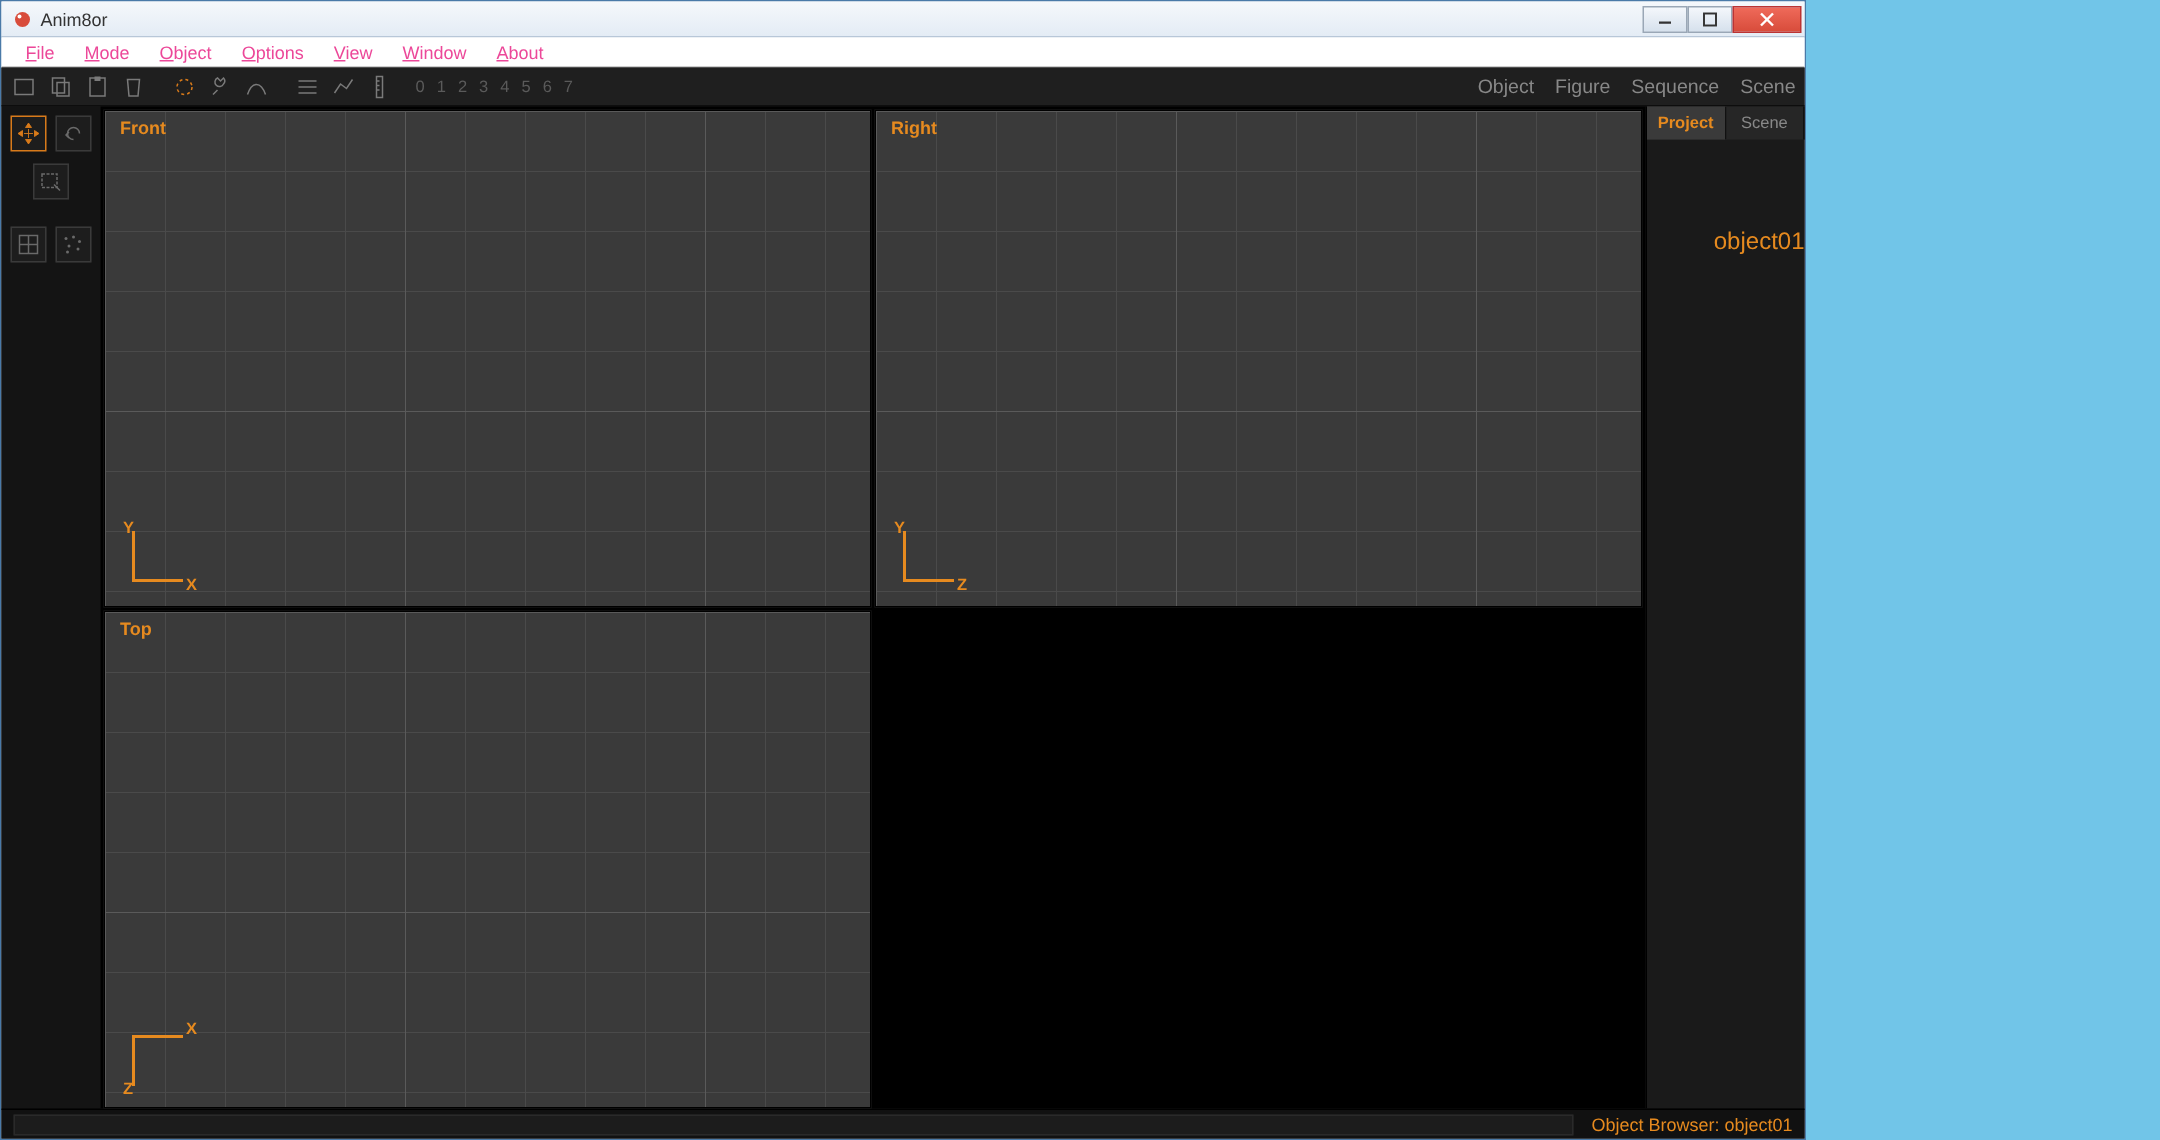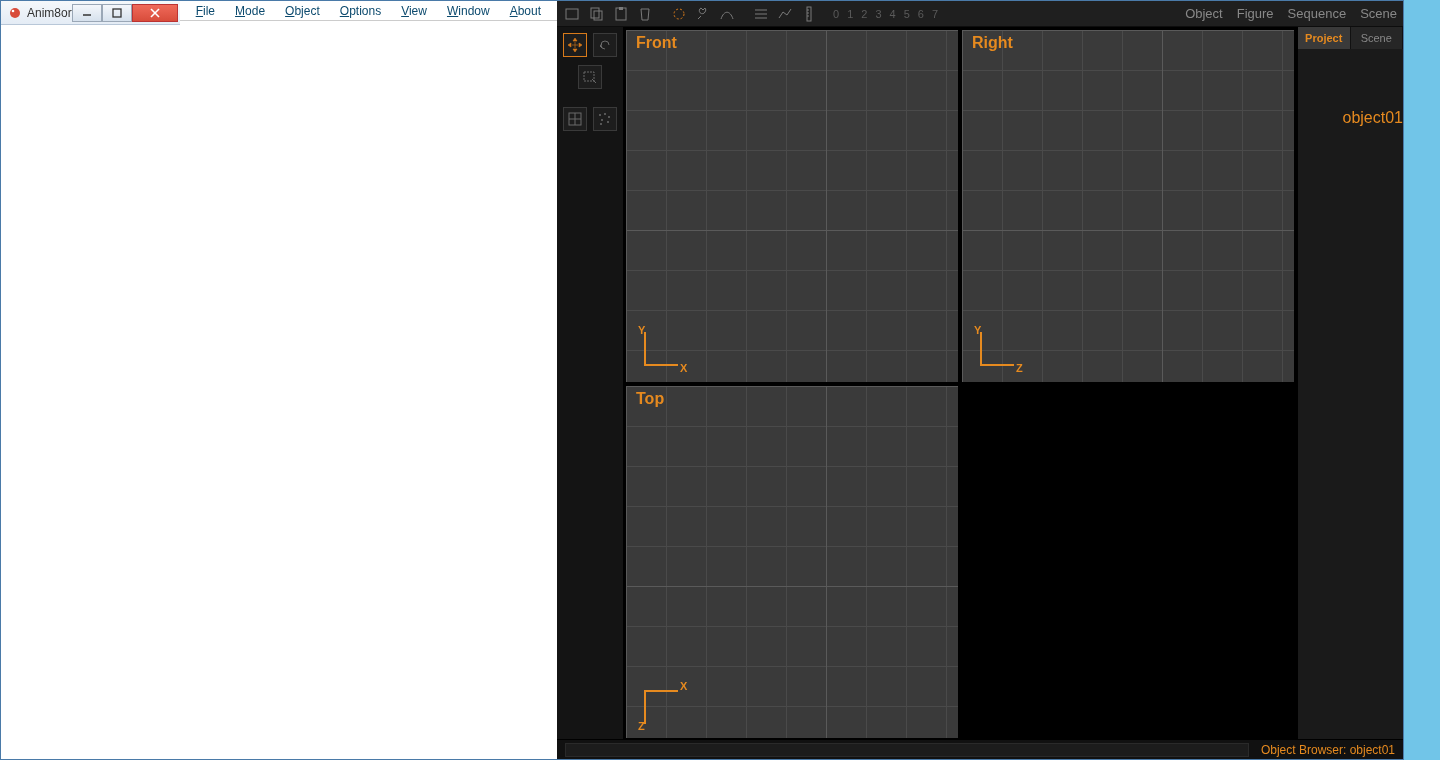--- a/index.html
+++ b/index.html
@@ -1,30 +1,30 @@
 <!DOCTYPE html>
 <html><head>
 <meta charset="utf-8">
 <style>
 * { margin: 0; padding: 0; box-sizing: border-box; font-family: Tahoma, Arial, sans-serif; }
 html, body { width: 1440px; height: 760px; overflow: hidden; background: #71c5e8; }
 
-.window { width: 1404px; height: 760px; background: #fff; display: flex; flex-direction: row; border: 1px solid #4a7aa8; }
+.window { width: 1204px; height: 760px; background: #fff; display: flex; flex-direction: column; border: 1px solid #4a7aa8; }
 
 
 .titlebar { height: 24px; background: linear-gradient(#f5f8fb,#e4ecf5); display: flex; align-items: center; padding: 0 2px; font-size: 12px; color: #333; border-bottom: 1px solid #b8c7d8; }
 .titlebar .app-icon { width: 16px; height: 16px; margin: 0 4px; display: inline-flex; align-items: center; justify-content: center; }
 .titlebar .title { flex: 1; }
 .winbtns { display: flex; gap: 0; }
 .winbtn { width: 30px; height: 18px; border: 1px solid #9aa7b6; background: linear-gradient(#f4f7fb,#d6e1ed); display: flex; align-items: center; justify-content: center; font-size: 10px; cursor: pointer; }
 .winbtn.close { width: 46px; background: linear-gradient(#ef6a5a,#d84c3b); border-color: #b33; color: #fff; font-weight: bold; }
 .winbtn svg { display:block; }
 
 
-.menubar { height: 20px; background: #fff; display: flex; align-items: center; padding: 0 6px; font-size: 12px; color: #0c4a6e; border-bottom: 1px solid #ccc; }
+.menubar { height: 20px; background: #fff; display: flex; align-items: center; padding: 0 6px; font-size: 12px; color: #ec4899; border-bottom: 1px solid #ccc; }
 .menubar .menuitem { padding: 2px 10px; cursor: pointer; text-decoration: underline; text-decoration-color: transparent; }
 .menubar .menuitem::first-letter { text-decoration: underline; }
 
 
 .chrome { flex: 1; background: #1a1a1a; display: flex; flex-direction: column; min-height: 0; }
 
 
 .toolbar { height: 26px; background: #1f1f1f; display: flex; align-items: center; padding: 0 6px; color: #6a6a6a; font-size: 12px; border-bottom: 1px solid #0d0d0d; }
 .toolbar .tgrp { display: flex; align-items: center; gap: 4px; margin-right: 14px; }
 .toolbar .tbtn { width: 20px; height: 20px; display: flex; align-items: center; justify-content: center; cursor: pointer; color: #7a7a7a; }
@@ -49,21 +49,21 @@
     linear-gradient(90deg,#4a4a4a 1px, transparent 1px);
   background-size: 40px 40px;
 }
 .vp .grid.major::before{ content:""; position:absolute; inset:0;
   background-image:
     linear-gradient(#5a5a5a 1px, transparent 1px),
     linear-gradient(90deg,#5a5a5a 1px, transparent 1px);
   background-size: 200px 200px;
 }
 .vp.persp { background: #434343; }
-.vp .label { position: absolute; top: 4px; left: 10px; color: #e68a1f; font-weight: bold; font-size: 16px; font-family: Arial, sans-serif; text-align: center; }
+.vp .label { position: absolute; top: 4px; left: 10px; color: #e68a1f; font-weight: bold; font-size: 12px; font-family: Arial, sans-serif; text-align: center; }
 .vp .axes { position: absolute; left: 14px; bottom: 10px; width: 44px; height: 44px; color: #e68a1f; font-size: 11px; font-weight: bold; }
 .vp .axes .av { position: absolute; left: 4px; bottom: 6px; width: 0; height: 34px; border-left: 2px solid #e68a1f; }
 .vp .axes .ah { position: absolute; left: 4px; bottom: 6px; height: 0; width: 34px; border-top: 2px solid #e68a1f; }
 .vp .axes .lv { position: absolute; left: -2px; top: -4px; }
 .vp .axes .lh { position: absolute; left: 40px; bottom: -2px; }
 .vp .axes.down .av { bottom: auto; top: 6px; }
 .vp .axes.down .lv { top: auto; bottom: -4px; }
 .vp .axes.down .ah { bottom: auto; top: 6px; }
 .vp .axes.down .lh { bottom: auto; top: -4px; }
 

